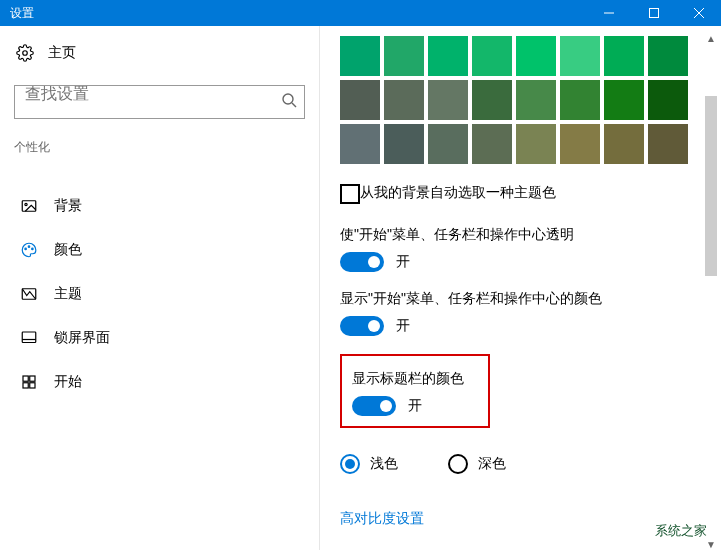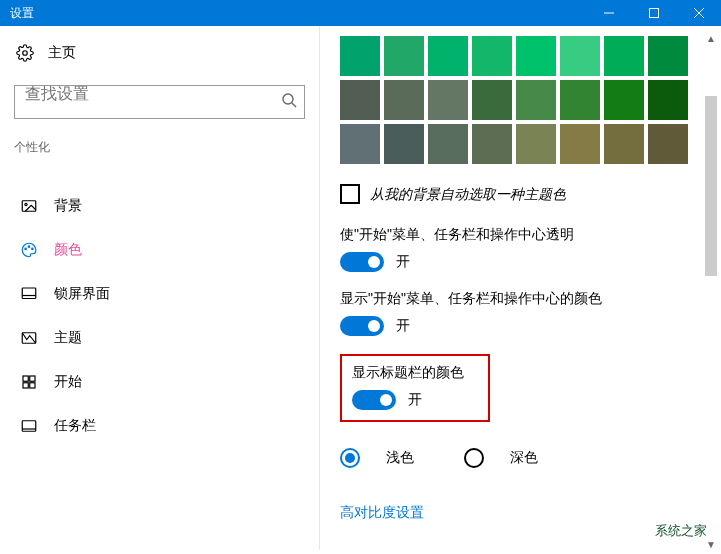--- a/index.html
+++ b/index.html
@@ -9,37 +9,37 @@
   .titlebar .winbtn { width: 45px; height: 30px; display: flex; align-items: center; justify-content: center; cursor: pointer; }
   .content { display: flex; height: calc(100% - 30px); }
   .sidebar { width: 320px; padding: 18px 14px; border-right: 1px solid #e6e6e6; }
   .home-row { display: flex; align-items: flex-start; gap: 14px; font-size: 14px; margin-bottom: 20px; padding-left: 2px; }
   .gear-icon svg { width: 18px; height: 18px; }
   .search-wrap { position: relative; margin-bottom: 20px; }
   .search-input { width: 100%; height: 34px; border: 1px solid #999; padding: 0 34px 16px 10px; font-size: 16px; outline: none; }
   .search-icon { position: absolute; right: 8px; top: 50%; transform: translateY(-50%); }
   .section-label { font-size: 12px; color: #666; margin-bottom: 28px; }
   .nav-item { display: flex; align-items: center; gap: 16px; height: 44px; padding: 0 6px; font-size: 14px; cursor: pointer; }
-  .nav-item.active { color: #ec4899; }
+  .nav-item.active { color: #000000; }
   .nav-item .nicon { width: 18px; display: flex; align-items: center; justify-content: center; }
   .nav-item .nicon svg { width: 18px; height: 18px; }
   .main { flex: 1; padding: 10px 20px 20px 20px; overflow: hidden; }
   .swatch-grid { display: grid; grid-template-columns: repeat(8, 40px); grid-auto-rows: 40px; gap: 4px; margin-bottom: 20px; }
   .swatch { width: 40px; height: 40px; cursor: pointer; }
-  .checkbox-row { display: flex; align-items: flex-end; gap: 10px; font-size: 14px; margin-bottom: 22px; font-style: italic; }
+  .checkbox-row { display: flex; align-items: flex-start; font-size: 14px; margin-bottom: 22px; }
   .checkbox { width: 20px; height: 20px; border: 2px solid #000; cursor: pointer; }
   .setting-row { margin-bottom: 18px; }
   .setting-label { font-size: 14px; margin-bottom: 8px; }
   .toggle-row { display: flex; align-items: center; gap: 12px; }
   .toggle { width: 44px; height: 20px; border-radius: 10px; position: relative; cursor: pointer; background: #0078d7; }
   .toggle::after { content: ""; position: absolute; width: 12px; height: 12px; border-radius: 50%; background: #fff; top: 4px; right: 4px; }
   .toggle-text { font-size: 14px; }
-  .highlight { border: 2px solid #d40000; padding: 8px 10px 10px 10px; margin-bottom: 18px; display: inline-block; min-width: 150px; }
+  .highlight { border: 2px solid #d40000; padding: 14px 10px 10px 10px; margin-bottom: 18px; display: inline-block; min-width: 150px; }
   .radio-row { display: flex; gap: 50px; align-items: center; margin-top: 8px; }
-  .radio-item { display: flex; align-items: center; gap: 26px; cursor: pointer; font-size: 14px; }
+  .radio-item { display: flex; align-items: center; gap: 10px; cursor: pointer; font-size: 14px; }
   .radio-outer { width: 20px; height: 20px; border: 2px solid #000; border-radius: 50%; display: flex; align-items: center; justify-content: center; }
   .radio-outer.sel { border-color: #0078d7; }
   .radio-inner { width: 10px; height: 10px; border-radius: 50%; background: #0078d7; }
   .link { color: #0078d7; font-size: 14px; cursor: pointer; margin-top: 18px; display: inline-block; }
   .watermark { position: absolute; right: 14px; bottom: 14px; color: #14532d; font-size: 13px; pointer-events: none; }
   .scrollbar { position: absolute; right: 2px; top: 30px; bottom: 2px; width: 16px; }
   .scroll-arrow { width: 16px; height: 16px; display: flex; align-items: center; justify-content: center; cursor: pointer; color: #666; font-size: 10px; }
   .scroll-track { position: absolute; top: 16px; bottom: 16px; left: 0; right: 0; }
   .scroll-thumb { position: absolute; left: 2px; right: 2px; top: 50px; height: 180px; background: #ccc; cursor: pointer; }
   .scroll-arrow.bottom { position: absolute; bottom: 0; }
@@ -106,54 +106,45 @@
             <circle cx="7.5" cy="10.5" r="1"></circle>
             <circle cx="12" cy="7.5" r="1"></circle>
             <circle cx="16.5" cy="10.5" r="1"></circle>
           </svg>
         </span>
       <span>颜色</span>
     </div>
     <div class="nav-item">
       <span class="nicon">
           <svg viewBox="0 0 24 24" fill="none" stroke="#000" stroke-width="1.6">
+            <rect x="3" y="5" width="18" height="14" rx="1"></rect>
+            <path d="M3 5l6 9 4-5 8 10"></path>
+          </svg>
+        </span>
+      <span>主题</span>
+    </div>
+    <div class="nav-item">
+      <span class="nicon">
+          <svg viewBox="0 0 24 24" fill="none" stroke="#000" stroke-width="1.6">
             <rect x="3" y="4" width="18" height="14" rx="1"></rect>
             <line x1="3" y1="14" x2="21" y2="14"></line>
           </svg>
         </span>
       <span>锁屏界面</span>
-    </div>
-    <div class="nav-item">
-      <span class="nicon">
-          <svg viewBox="0 0 24 24" fill="none" stroke="#000" stroke-width="1.6">
-            <rect x="3" y="5" width="18" height="14" rx="1"></rect>
-            <path d="M3 5l6 9 4-5 8 10"></path>
-          </svg>
-        </span>
-      <span>主题</span>
     </div>
     <div class="nav-item">
       <span class="nicon">
           <svg viewBox="0 0 24 24" fill="none" stroke="#000" stroke-width="1.6">
             <rect x="4" y="4" width="7" height="7"></rect>
             <rect x="13" y="4" width="7" height="7"></rect>
             <rect x="4" y="13" width="7" height="7"></rect>
             <rect x="13" y="13" width="7" height="7"></rect>
           </svg>
         </span>
       <span>开始</span>
-    </div>
-    <div class="nav-item">
-      <span class="nicon">
-          <svg viewBox="0 0 24 24" fill="none" stroke="#000" stroke-width="1.6">
-            <rect x="3" y="5" width="18" height="14" rx="1"></rect>
-            <line x1="3" y1="16" x2="21" y2="16"></line>
-          </svg>
-        </span>
-      <span>任务栏</span>
     </div>
   </div>
 
   <div class="main">
     <div class="swatch-grid" id="swatch-grid">
         <div class="swatch" style="background: rgb(0, 163, 108);"></div>
         <div class="swatch" style="background: rgb(33, 167, 104);"></div>
         <div class="swatch" style="background: rgb(0, 178, 107);"></div>
         <div class="swatch" style="background: rgb(19, 183, 106);"></div>
         <div class="swatch" style="background: rgb(0, 194, 106);"></div>

